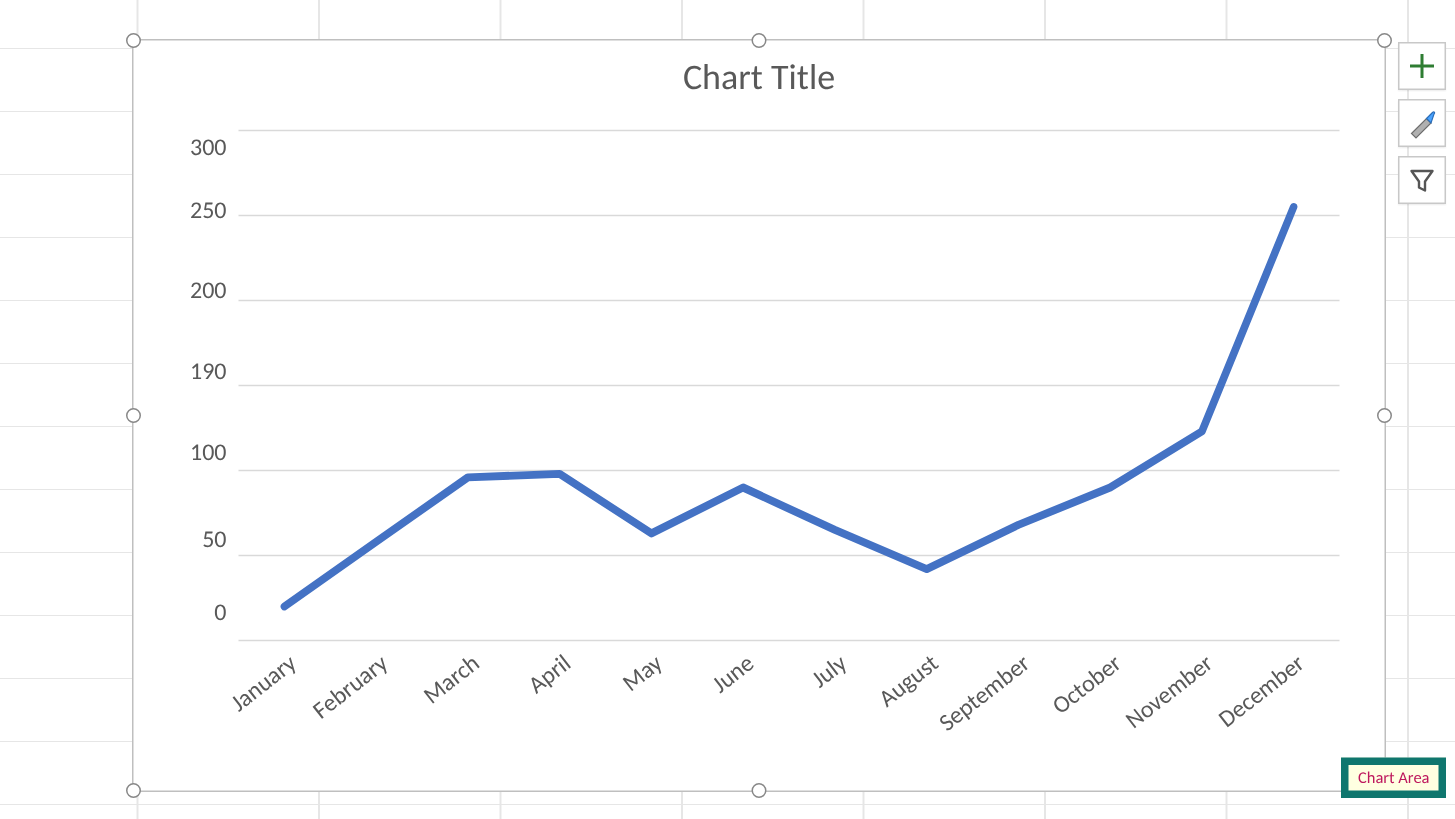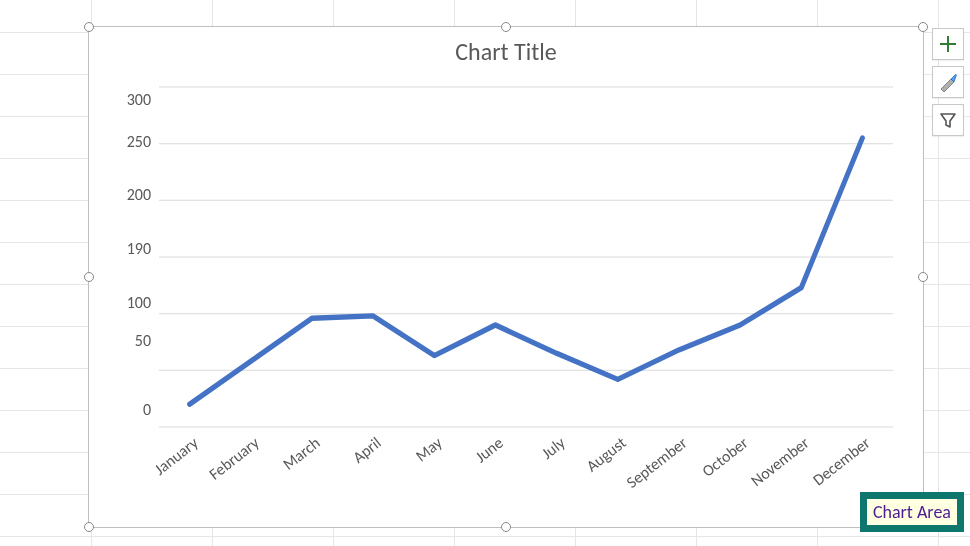--- a/index.html
+++ b/index.html
@@ -132,24 +132,24 @@
     box-sizing: border-box;
     box-shadow: 0 1px 1px rgba(0,0,0,0.06);
   }
   .side-btn svg { display: block; }
 
   
   .tooltip {
     position: absolute;
     right: 6px;
     bottom: 14px;
-    font-size: 18px;
-    color: #4c1d95;
+    font-size: 11px;
+    color: #be185d;
     background: #ffffe1;
-    border: 7px solid #0f766e;
+    border: 5px solid #0f766e;
     padding: 2px 6px;
     white-space: nowrap;
   }
 </style>
 </head>
 <body>
 
 <div class="sheet-grid"></div>
 
 <div class="chart-object">
@@ -163,21 +163,21 @@
         <line x1="0" x2="734" y1="214.66666666666669" y2="214.66666666666669" class="gridline"></line>
         <line x1="0" x2="734" y1="161" y2="161" class="gridline"></line>
         <line x1="0" x2="734" y1="107.33333333333334" y2="107.33333333333334" class="gridline"></line>
         <line x1="0" x2="734" y1="53.66666666666663" y2="53.66666666666663" class="gridline"></line>
         <line x1="0" x2="734" y1="0" y2="0" class="gridline"></line>
       </svg>
     <svg class="line-svg" id="line-svg" preserveAspectRatio="none" viewBox="0 0 734 322">
         <path d="M30.6 300.5 L91.8 259.7 L152.9 219.0 L214.1 216.8 L275.3 254.4 L336.4 225.4 L397.6 252.2 L458.8 276.9 L519.9 249.0 L581.1 225.4 L642.3 190.0 L703.4 48.3" class="data-line" stroke="#4472c4"></path>
       </svg>
   <div class="y-tick-label" style="top: 322px;">0</div>
-      <div class="y-tick-label" style="top: 253px;">50</div>
+      <div class="y-tick-label" style="top: 273px;">50</div>
       <div class="y-tick-label" style="top: 214.667px;">100</div>
       <div class="y-tick-label" style="top: 161px;">190</div>
       <div class="y-tick-label" style="top: 107.333px;">200</div>
       <div class="y-tick-label" style="top: 53.6667px;">250</div>
       <div class="y-tick-label" style="top: 12px;">300</div>
       <div class="x-tick-label" style="left: 30.5833px;">January</div>
       <div class="x-tick-label" style="left: 91.75px;">February</div>
       <div class="x-tick-label" style="left: 152.917px;">March</div>
       <div class="x-tick-label" style="left: 214.083px;">April</div>
       <div class="x-tick-label" style="left: 275.25px;">May</div>

